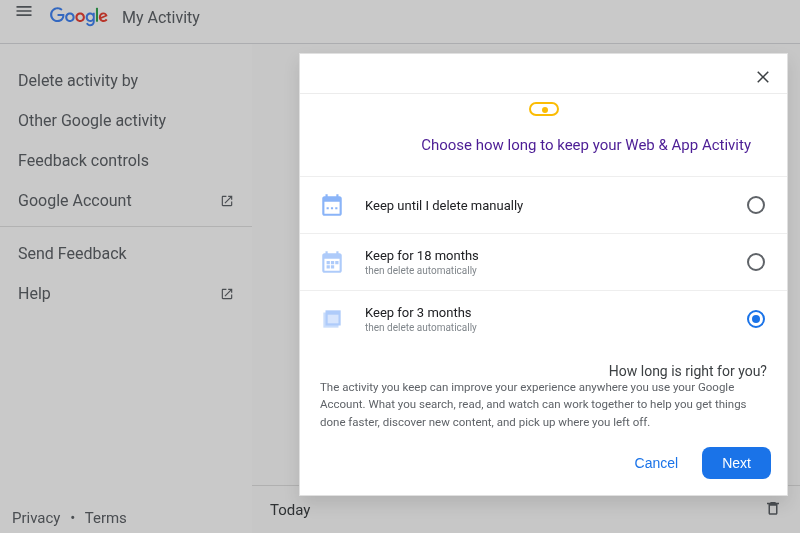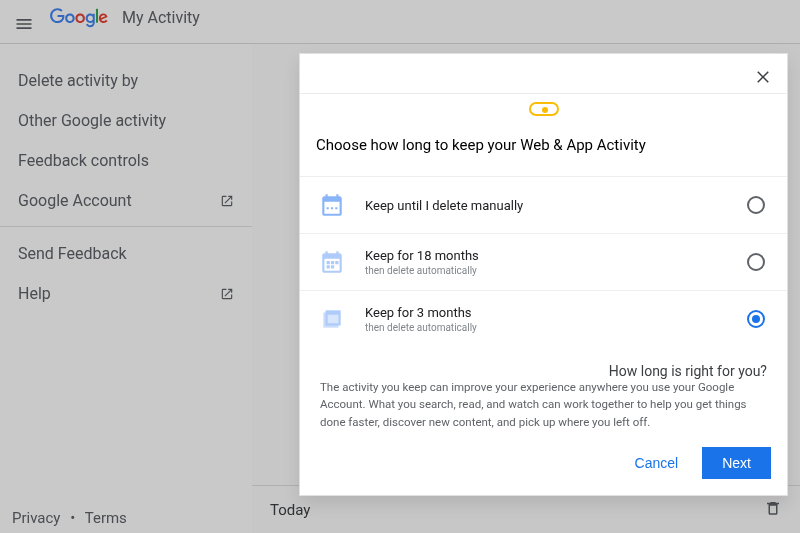--- a/index.html
+++ b/index.html
@@ -6,23 +6,23 @@
   body {
     font-family: 'Google Sans', Roboto, Arial, sans-serif;
     width: 800px; height: 533px;
     overflow: hidden;
     background: #fff;
     position: relative;
   }
   
   .topbar {
     height: 44px;
-    display: flex; align-items: flex-start;
+    display: flex; align-items: flex-end;
     border-bottom: 1px solid #dadce0;
-    padding: 8px 8px;
+    padding: 16px 8px;
     gap: 10px;
   }
   .ham { width: 32px; height: 32px; display:flex; align-items:center; justify-content:center; border-radius:50%; cursor:pointer; color:#5f6368;}
   .logo { display:flex; align-items:center; gap:2px; }
   .logo svg { display:block; }
   .myact { font-size: 16px; color:#5f6368; margin-left:4px; }
   
   .layout { display:flex; height: calc(533px - 44px); }
   .sidebar { width: 252px; padding-top: 16px; }
   .sidebar .item {
@@ -72,22 +72,22 @@
   }
   .hero-shape {
     width: 30px; height: 14px; border:2px solid #fbbc04; border-radius: 10px;
     position:relative;
   }
   .hero-shape::after{
     content:""; width:6px; height:6px; border-radius:50%; background:#fbbc04;
     position:absolute; left:11px; top:3px;
   }
   .dlg-title {
-    text-align:left; font-size:15px; color:#000000;
-    padding: 12px 16px 22px;
+    text-align:right; font-size:15px; color:#4c1d95;
+    padding: 12px 36px 22px;
   }
   .opt {
     border-top: 1px solid #eee;
     display:flex; align-items:center;
     padding: 14px 22px 14px 18px;
     gap: 19px;
     cursor:pointer;
   }
   .opt:last-of-type { border-bottom:1px solid #eee; }
   .opt-icon {
@@ -113,21 +113,21 @@
   .actions {
     display:flex; justify-content:flex-end; gap: 14px;
     padding: 6px 16px 16px;
   }
   .btn-flat {
     background:none; border:none; color:#1a73e8; font-size:14px; font-weight:500;
     padding: 8px 10px; cursor:pointer; border-radius:4px;
   }
   .btn-prim {
     background:#1a73e8; border:none; color:#fff; font-size:14px; font-weight:500;
-    padding: 8px 20px; cursor:pointer; border-radius:0;
+    padding: 8px 20px; cursor:pointer; border-radius:8px;
   }
 </style>
 </head>
 <body>
 
 <div class="topbar">
   <div class="ham">
     <svg width="20" height="20" viewBox="0 0 24 24">
         <path fill="#5f6368" d="M3 6h18v2H3V6zm0 5h18v2H3v-2zm0 5h18v2H3v-2z"></path>
       </svg>

